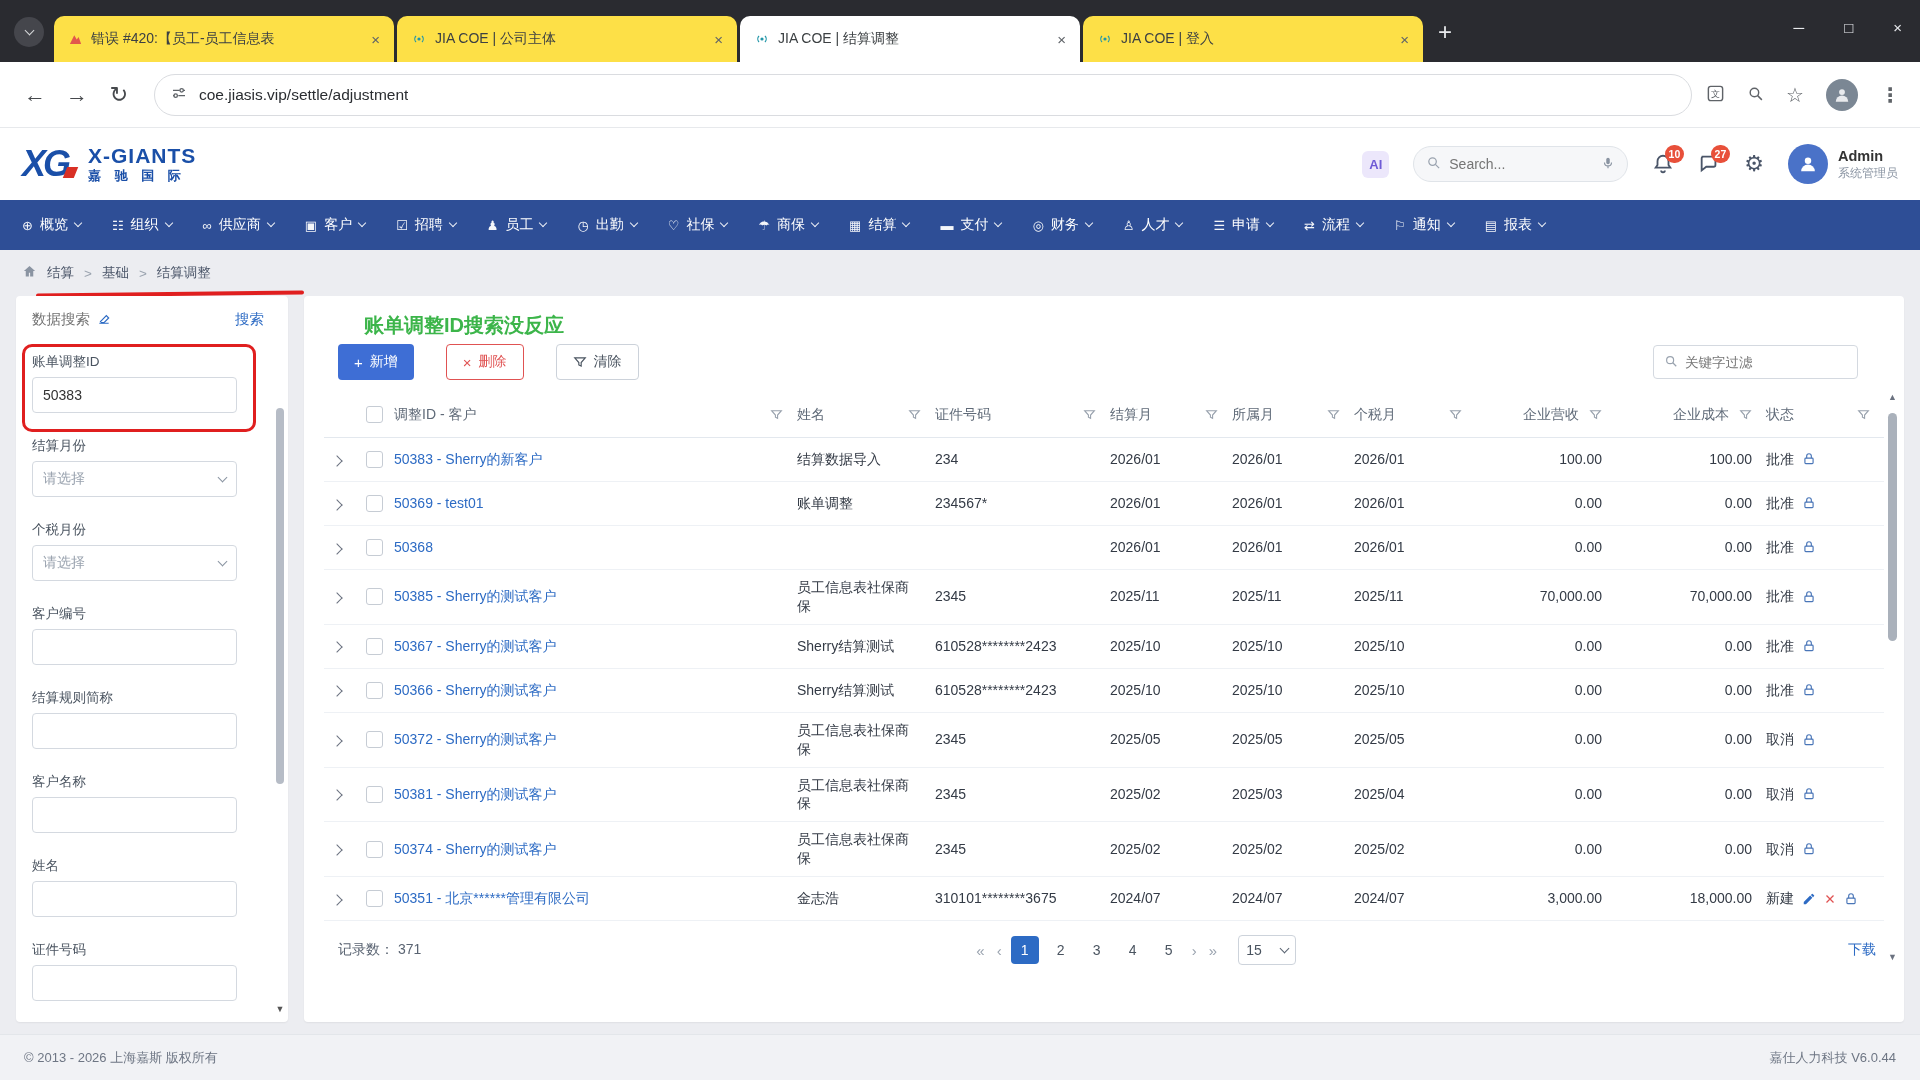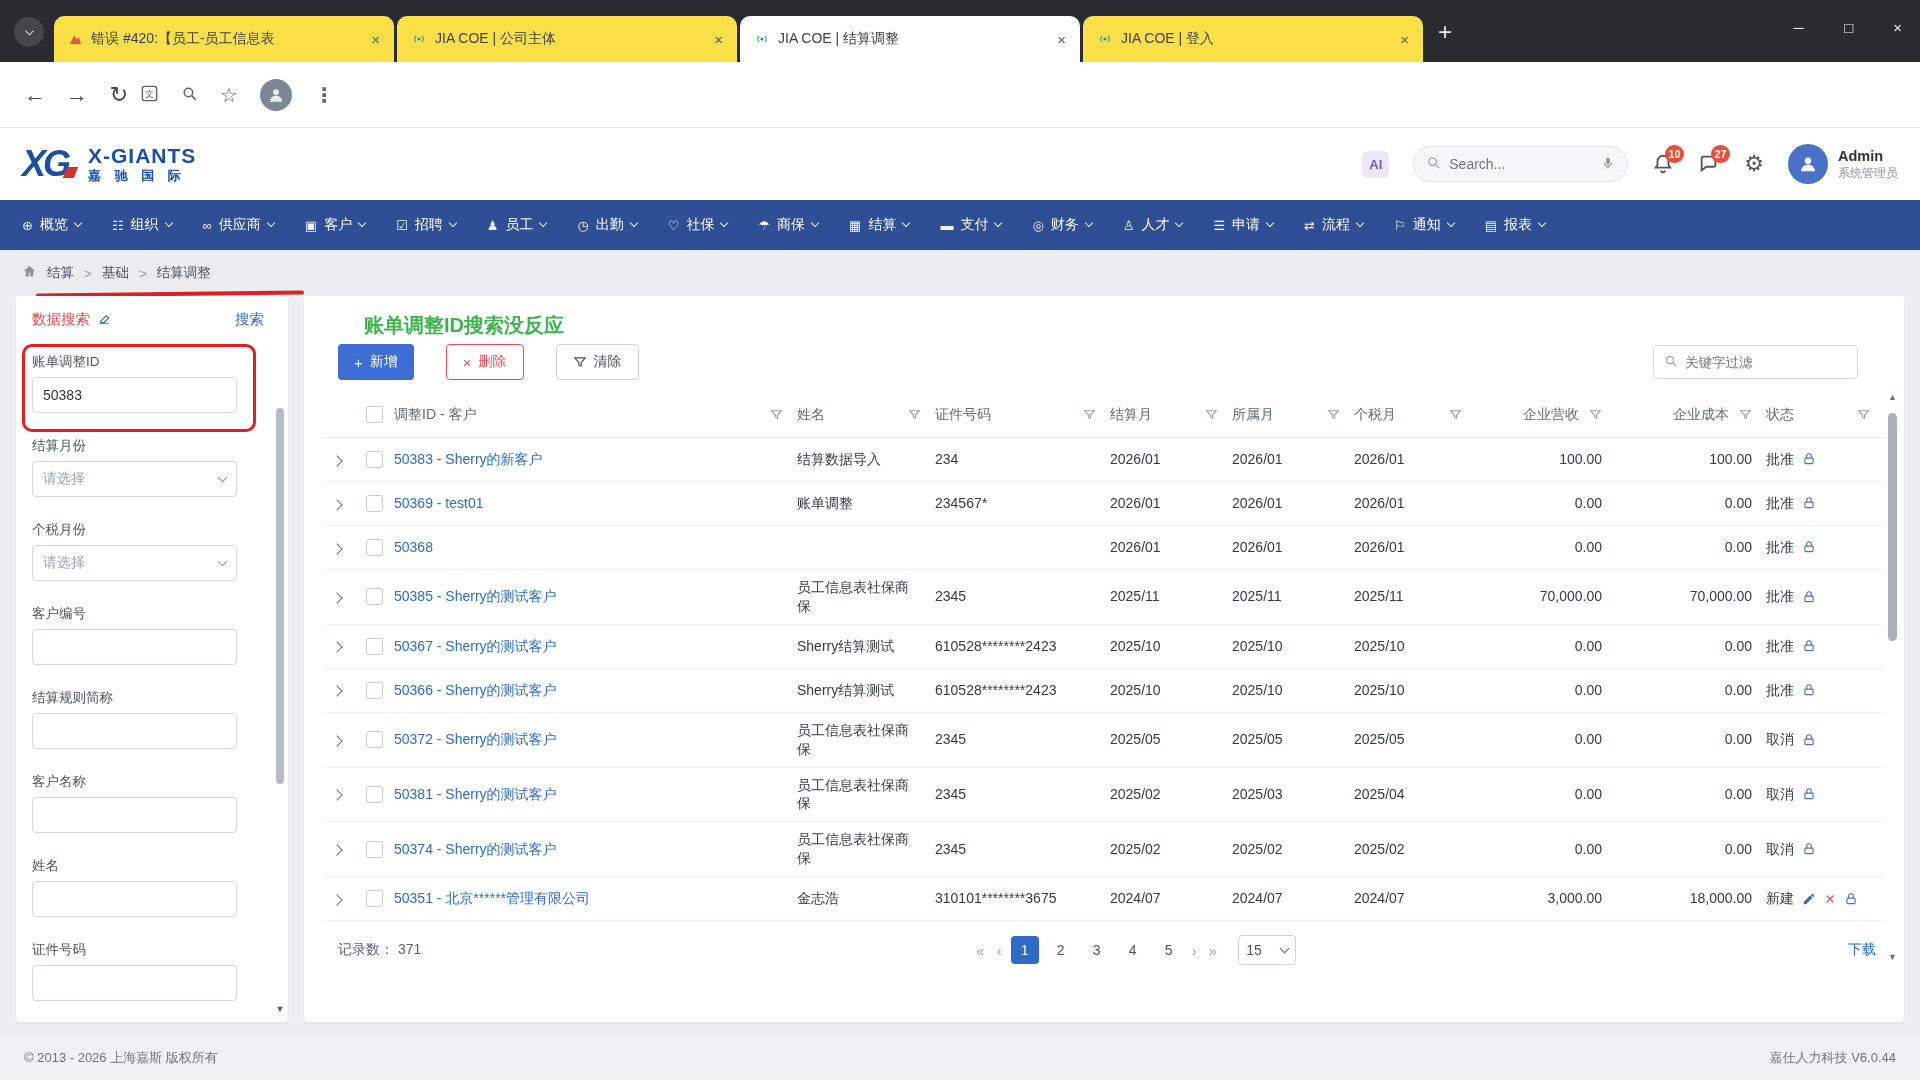--- a/index.html
+++ b/index.html
@@ -52,21 +52,21 @@
 .chev{width:7px;height:7px;border-right:1.5px solid currentColor;border-bottom:1.5px solid currentColor;transform:rotate(45deg);display:inline-block;margin-top:-4px;flex:none}
 .nav-item .chev{width:6px;height:6px;opacity:.9}
 
 .workspace{flex:1;display:flex;flex-direction:column;padding:10px 16px 12px;min-height:0}
 .crumbrow{display:flex;align-items:center;gap:10px;font-size:13.5px;color:#4a5568;padding:4px 6px 14px;position:relative;flex:none}
 .crumb-sep{color:#9aa3af}
 .crumb-underline{position:absolute;left:20px;top:32px;width:268px;height:4px;background:#e01f1f;border-radius:3px;transform:rotate(-0.7deg)}
 .cards{flex:1;display:flex;gap:16px;min-height:0}
 .sidebar{width:272px;background:#fff;border-radius:4px;box-shadow:0 1px 2px rgba(0,0,0,.06);padding:14px 16px;position:relative;overflow:hidden;flex:none}
 .sb-head{display:flex;align-items:center;gap:7px}
-.sb-title{font-size:14.5px;color:#ef4444}
+.sb-title{font-size:14.5px;color:#737373}
 .sb-search{margin-left:auto;color:#2d6bc4;font-size:14.5px;margin-right:8px}
 .field{margin-top:24px;position:relative}
 .field label{display:block;font-size:13.5px;color:#4a5460;margin-bottom:6px}
 .field input,.selectbox{width:205px;height:36px;border:1px solid #d4d9e0;border-radius:4px;font-size:14px;padding:0 10px;color:#333;outline:none;background:#fff}
 .selectbox{display:flex;align-items:center;color:#9aa3af}
 .selectbox .chev{margin-left:auto;color:#8a94a2}
 .red-frame{position:absolute;left:-10px;top:-9px;width:234px;height:88px;border:3.5px solid #e01f1f;border-radius:10px;pointer-events:none}
 .sbscroll{position:absolute;right:3px;top:46px;bottom:8px;width:10px}
 .sbthumb{position:absolute;top:66px;left:1px;width:8px;height:56%;background:#b6bcc6;border-radius:4px}
 .sbarrow{position:absolute;bottom:0;left:0;width:100%;text-align:center;color:#555;font-size:9px}
@@ -167,20 +167,28 @@
     <span>─</span>
     <span>□</span>
     <span>×</span>
   </div>
 </div>
 
 <div class="btoolbar">
   <span class="nav-btn">←</span>
   <span class="nav-btn fwd">→</span>
   <span class="nav-btn">↻</span>
+  <div class="urlpill">
+    <span><svg width="16" height="16" viewBox="0 0 24 24" fill="none" stroke="#5f6368" stroke-width="2">
+          <path d="M3 8h10M19 8h2M3 16h2M11 16h10"></path>
+          <circle cx="16" cy="8" r="2.6"></circle>
+          <circle cx="7" cy="16" r="2.6"></circle>
+        </svg></span>
+    <span class="url">coe.jiasis.vip/settle/adjustment</span>
+  </div>
   <div class="btool-right">
     <span><svg width="19" height="19" viewBox="0 0 24 24">
           <rect x="3" y="3" width="18" height="18" rx="3" fill="none" stroke="#5f6368" stroke-width="1.8"></rect>
           <text x="12" y="16.5" font-size="11.5" text-anchor="middle" fill="#5f6368">文</text>
         </svg></span>
     <span><svg width="17" height="17" viewBox="0 0 24 24" fill="none" stroke="#5f6368" stroke-width="2">
           <circle cx="10.5" cy="10.5" r="6"></circle>
           <path d="M15 15l6 6"></path>
         </svg></span>
     <span class="star">☆</span>

